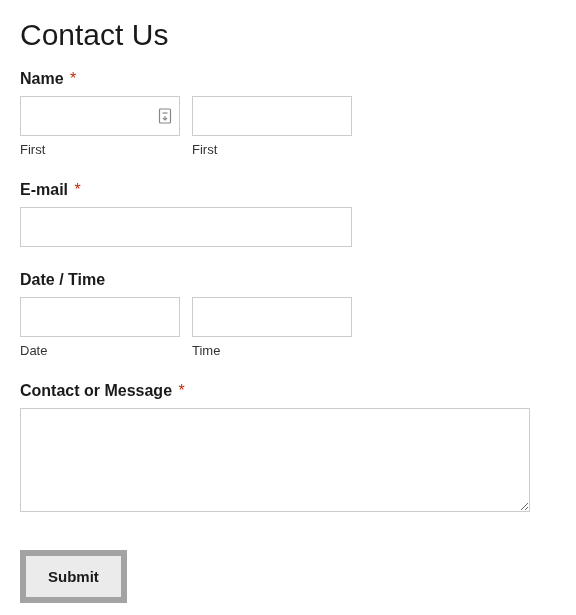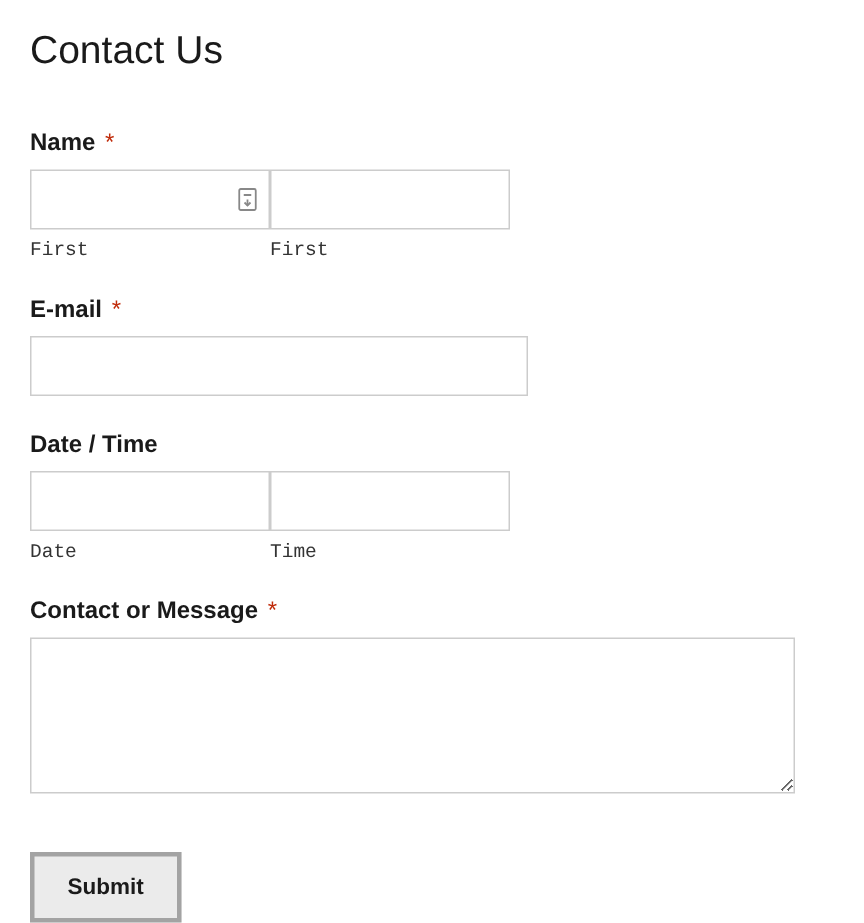--- a/index.html
+++ b/index.html
@@ -7,43 +7,43 @@
       margin: 0;
       padding: 0;
     }
     body {
       font-family: Arial, Helvetica, sans-serif;
       background: #ffffff;
       padding: 18px 20px;
       width: 576px;
     }
     .page-title {
-      font-size: 26px;
+      font-size: 30px;
       font-weight: 400;
       color: #1a1a1a;
-      margin-bottom: 38px;
+      margin-bottom: 18px;
     }
     .field-group {
       margin-bottom: 24px;
     }
     .field-label {
       font-size: 16px;
       font-weight: 700;
       color: #1a1a1a;
       margin-bottom: 8px;
       display: block;
     }
     .required {
       color: #c02b0a;
       font-weight: 400;
       margin-left: 2px;
     }
     .input-row {
       display: flex;
-      font-family: Liberation Mono, monospace;
+      gap: 12px;
     }
     .input-col {
       display: flex;
       flex-direction: column;
       width: 160px;
     }
     .text-input {
       width: 100%;
       height: 40px;
       border: 1px solid #cccccc;
@@ -74,21 +74,21 @@
       background: #ffffff;
       padding: 6px 8px;
       font-size: 14px;
       font-family: inherit;
       resize: both;
     }
     .submit-btn {
       margin-top: 10px;
       padding: 12px 22px;
       background: #ebebeb;
-      border: 3px solid #a3a3a3;
+      border: 6px solid #a3a3a3;
       font-size: 15px;
       font-weight: 700;
       color: #1a1a1a;
       cursor: pointer;
       font-family: inherit;
     }
     .with-icon {
       position: relative;
     }
     .input-icon {

